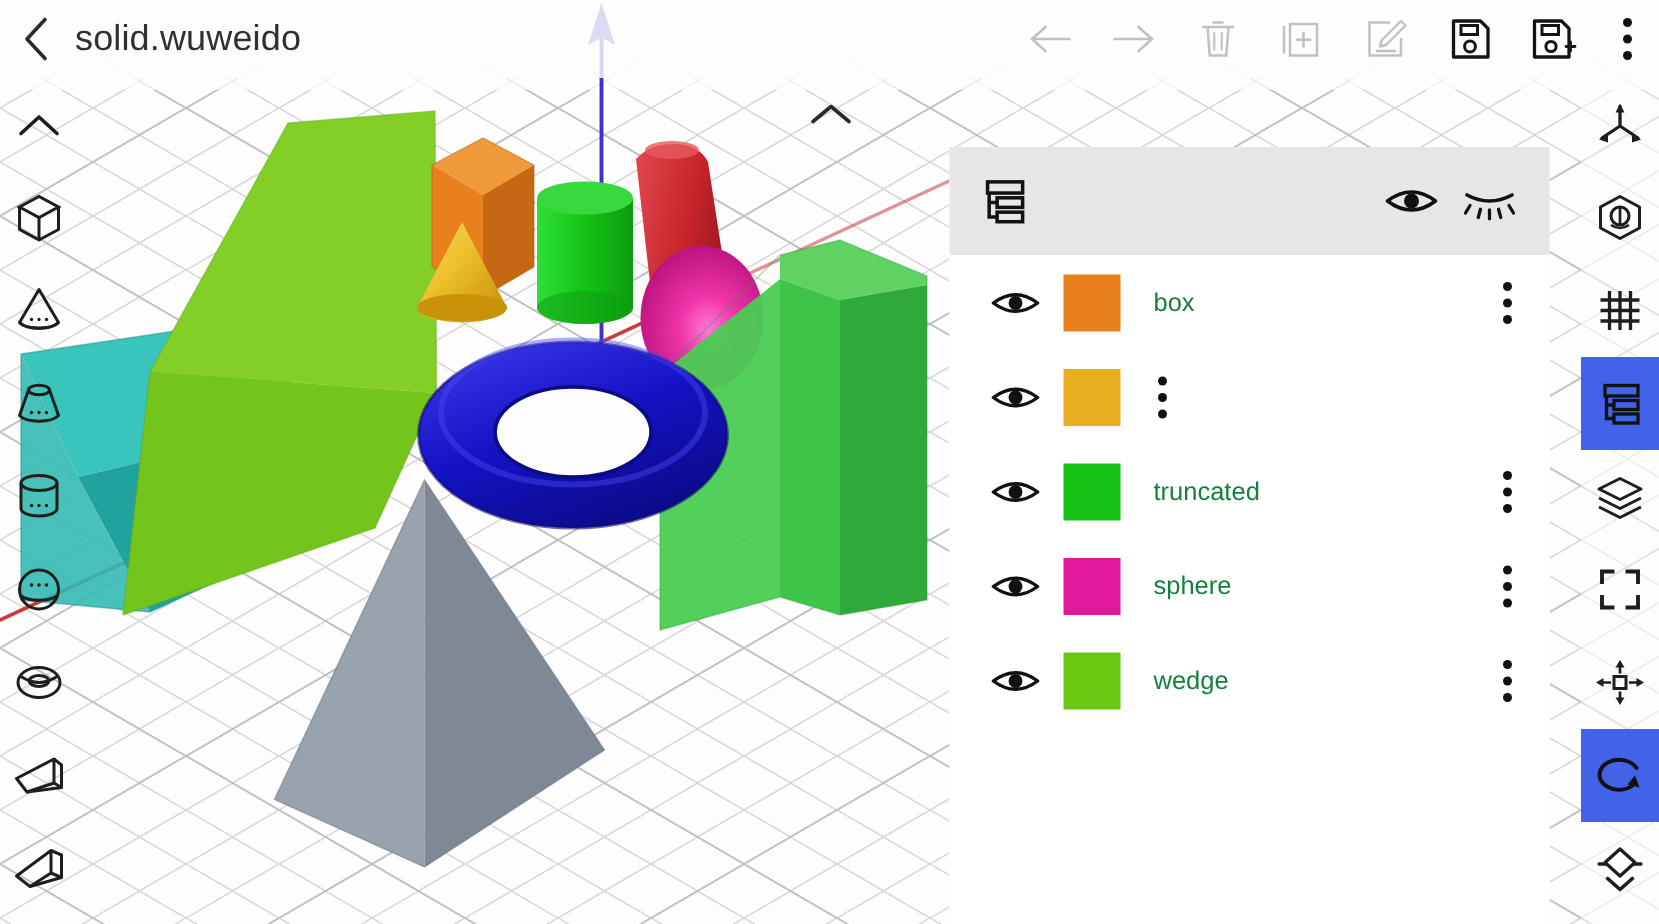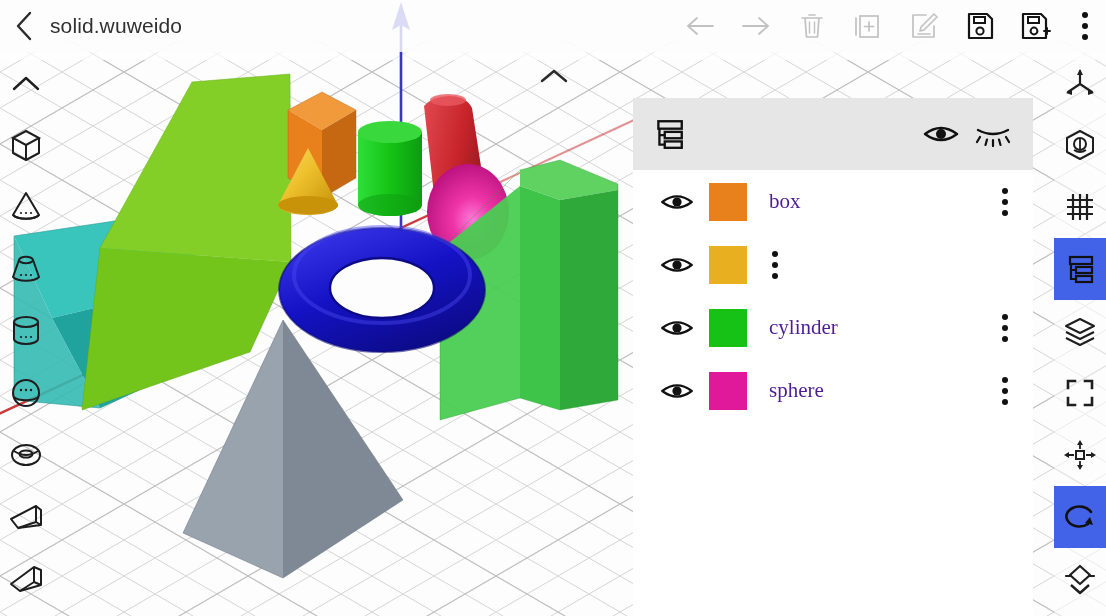--- a/index.html
+++ b/index.html
@@ -19,21 +19,21 @@
   #topbar {
     position:absolute; left:0; top:0; width:1106px; height:52px;
     display:flex; align-items:center; z-index:30;
     background:rgba(252,252,252,0.82);
   }
   #topbar .back {
     width:48px; height:52px; display:flex; align-items:center; justify-content:center;
     cursor:pointer;
   }
   #topbar .title {
-    font-size:21px; color:#303030; letter-spacing:.1px; padding-left:2px;
+    font-size:24px; color:#303030; letter-spacing:.1px; padding-left:2px;
     white-space:nowrap;
   }
   #topbar .spacer { flex:1 1 auto; }
   #topbar .tool {
     width:56px; height:52px; display:flex; align-items:center; justify-content:center;
     cursor:pointer;
   }
   #topbar .tool.dim { opacity:.30; }
   #topbar .kebab { width:42px; height:52px; display:flex; align-items:center; justify-content:center; cursor:pointer; }
 
@@ -77,21 +77,21 @@
   #panel-list { background:#ffffff; height:446px; }
   .obj-row {
     height:63px; display:flex; align-items:center; padding:0 0 0 16px; cursor:pointer;
     background:#ffffff;
   }
   .obj-row .eye { width:56px; display:flex; align-items:center; justify-content:center; cursor:pointer; }
   .obj-row .swatch {
     width:38px; height:38px; flex:0 0 38px; margin-left:4px;
   }
   .obj-row .oname {
-    flex:1 1 auto; font-size:21px; color:#4c1d95; padding-left:22px; white-space:nowrap;font-family:Liberation Serif, serif;
+    flex:1 1 auto; font-size:17px; color:#15803d; padding-left:22px; white-space:nowrap;
   }
   .obj-row .rowkebab { width:56px; display:flex; align-items:center; justify-content:center; cursor:pointer; }
   .dots { display:flex; flex-direction:column; gap:5px; align-items:center; }
   .dots i { display:block; width:6px; height:6px; border-radius:50%; background:#111; }
 </style>
 </head>
 <body>
 
 <div id="app">
 
@@ -481,21 +481,21 @@
           </div>
         </div>
         <div class="obj-row">
           <div class="eye">
             <svg width="36" height="24" viewBox="0 0 38 26">
               <path d="M3 13 Q19 1 35 13 Q19 25 3 13 Z" fill="none" stroke="#111" stroke-width="2.4" stroke-linejoin="round"></path>
               <circle cx="19" cy="13" r="5" fill="#111"></circle>
             </svg>
           </div>
           <div class="swatch" style="background: rgb(23, 194, 23);"></div>
-          <div class="oname">cylinder</div>
+          <div class="oname">truncated</div>
           <div class="rowkebab">
             <span class="dots">
               <i></i>
               <i></i>
               <i></i>
             </span>
           </div>
         </div>
         <div class="obj-row">
           <div class="eye">
@@ -507,16 +507,33 @@
           <div class="swatch" style="background: rgb(224, 24, 154);"></div>
           <div class="oname">sphere</div>
           <div class="rowkebab">
             <span class="dots">
               <i></i>
               <i></i>
               <i></i>
             </span>
           </div>
         </div>
+        <div class="obj-row">
+          <div class="eye">
+            <svg width="36" height="24" viewBox="0 0 38 26">
+              <path d="M3 13 Q19 1 35 13 Q19 25 3 13 Z" fill="none" stroke="#111" stroke-width="2.4" stroke-linejoin="round"></path>
+              <circle cx="19" cy="13" r="5" fill="#111"></circle>
+            </svg>
+          </div>
+          <div class="swatch" style="background: rgb(104, 200, 20);"></div>
+          <div class="oname">wedge</div>
+          <div class="rowkebab">
+            <span class="dots">
+              <i></i>
+              <i></i>
+              <i></i>
+            </span>
+          </div>
+        </div>
       </div>
   </div>
 
 </div>
 
 </body></html>

